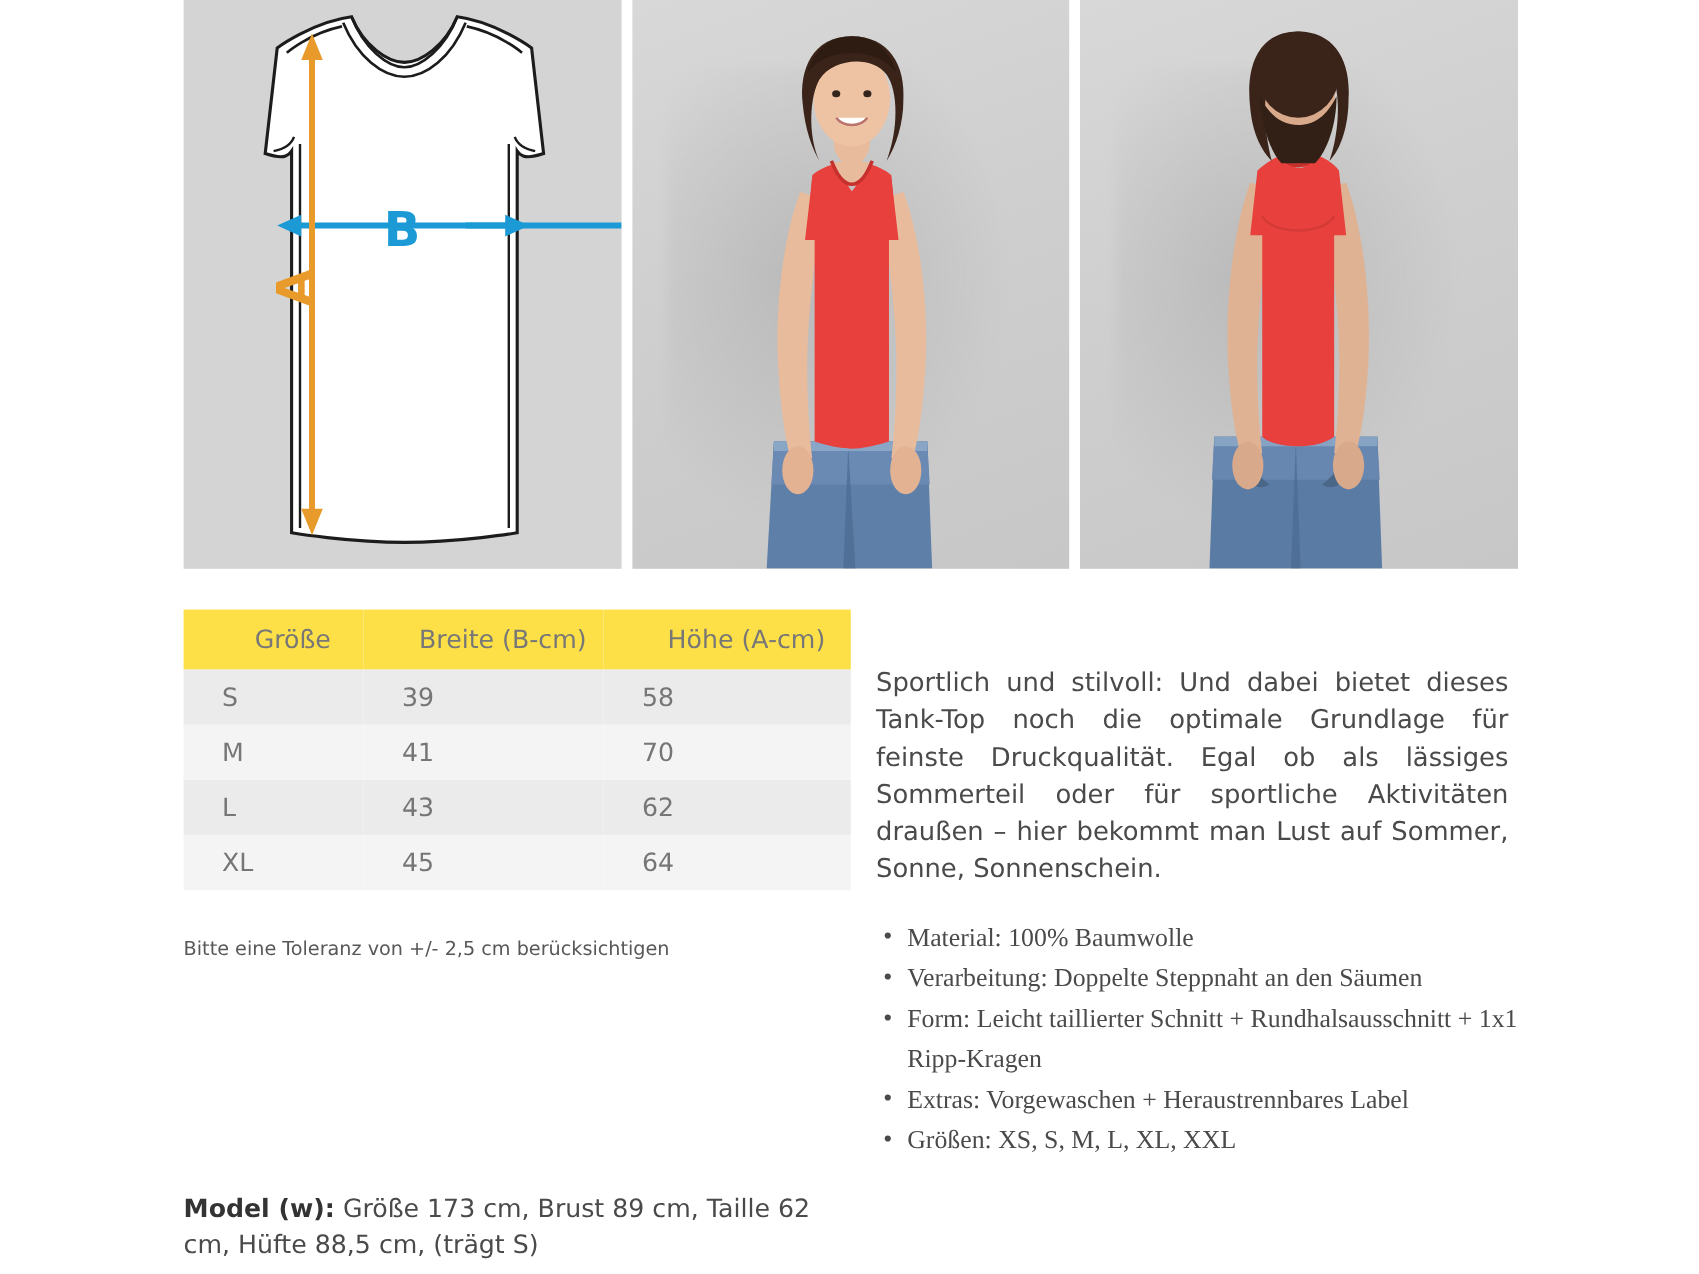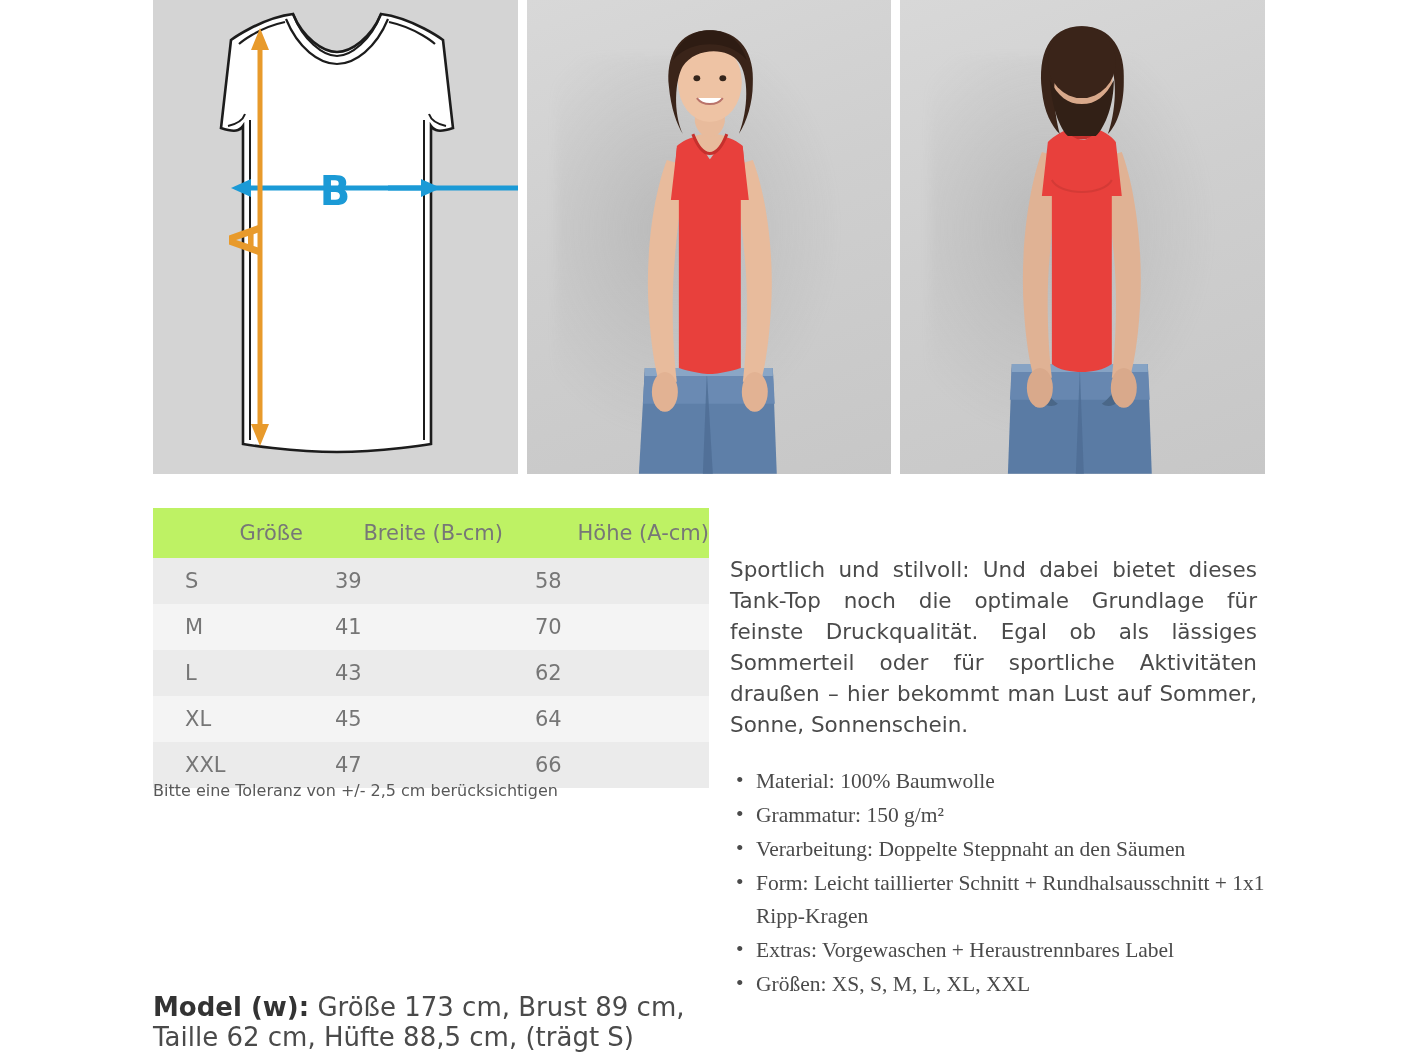--- a/index.html
+++ b/index.html
@@ -71,23 +71,23 @@
     top: 508px;
     width: 556px;
   }
   table.sizes {
     border-collapse: collapse;
     width: 556px;
     font-size: 21px;
     color: #6e6e6e;
   }
   table.sizes th {
-    text-align: right;
+    text-align: center;
     font-weight: normal;
-    background: #bef264;
+    background: #fde047;
     padding: 13px 0 13px 32px;
     color: #777777;
   }
   table.sizes td {
     padding: 11px 0 11px 32px;
     color: #767676;
   }
   table.sizes tbody tr:nth-child(odd) { background: #ebebeb; }
   table.sizes tbody tr:nth-child(even) { background: #f4f4f4; }
   table.sizes col.c1 { width: 150px; }
@@ -100,21 +100,21 @@
     top: 781px;
     width: 580px;
     font-size: 16px;
     color: #585858;
   }
   .model-note {
     position: absolute;
     left: 153px;
     top: 992px;
     width: 560px;
-    font-size: 26px;
+    font-size: 21px;
     line-height: 30px;
     color: #4a4a4a;
   }
   .model-note b { font-weight: bold; color: #333; }
 
   
   .desc {
     position: absolute;
     left: 730px;
     top: 512px;
@@ -291,41 +291,35 @@
         <tr>
           <td>L</td>
           <td>43</td>
           <td>62</td>
         </tr>
         <tr>
           <td>XL</td>
           <td>45</td>
           <td>64</td>
         </tr>
-        <tr>
-          <td>XXL</td>
-          <td>47</td>
-          <td>66</td>
-        </tr>
       </tbody>
     </table>
   </div>
 
   <div class="tolerance">Bitte eine Toleranz von +/- 2,5 cm berücksichtigen</div>
 
   <div class="model-note">
     <b>Model (w):</b><span> Größe 173 cm, Brust 89 cm, Taille 62 cm, Hüfte 88,5 cm, (trägt S)</span>
   </div>
 
   <div class="desc">Sportlich und stilvoll: Und dabei bietet dieses Tank-Top noch die optimale Grundlage für feinste Druckqualität. Egal ob als lässiges Sommerteil oder für sportliche Aktivitäten draußen – hier bekommt man Lust auf Sommer, Sonne, Sonnenschein.</div>
 
   <div class="features">
     <ul>
       <li>Material: 100% Baumwolle</li>
-      <li>Grammatur: 150 g/m²</li>
       <li>Verarbeitung: Doppelte Steppnaht an den Säumen</li>
       <li>Form: Leicht taillierter Schnitt + Rundhalsausschnitt + 1x1 Ripp-Kragen</li>
       <li>Extras: Vorgewaschen + Heraustrennbares Label</li>
       <li>Größen:  XS, S, M, L, XL, XXL</li>
     </ul>
   </div>
 
 </div>
 
 </body></html>

